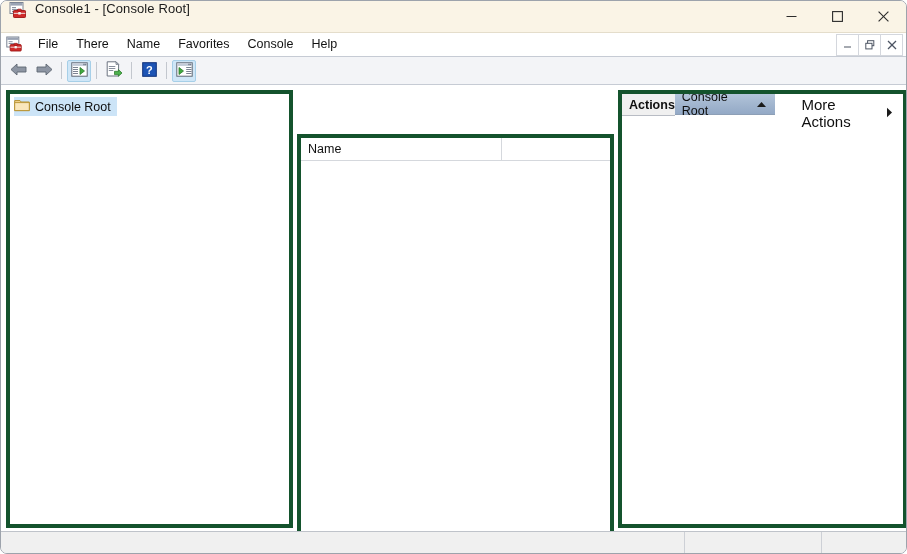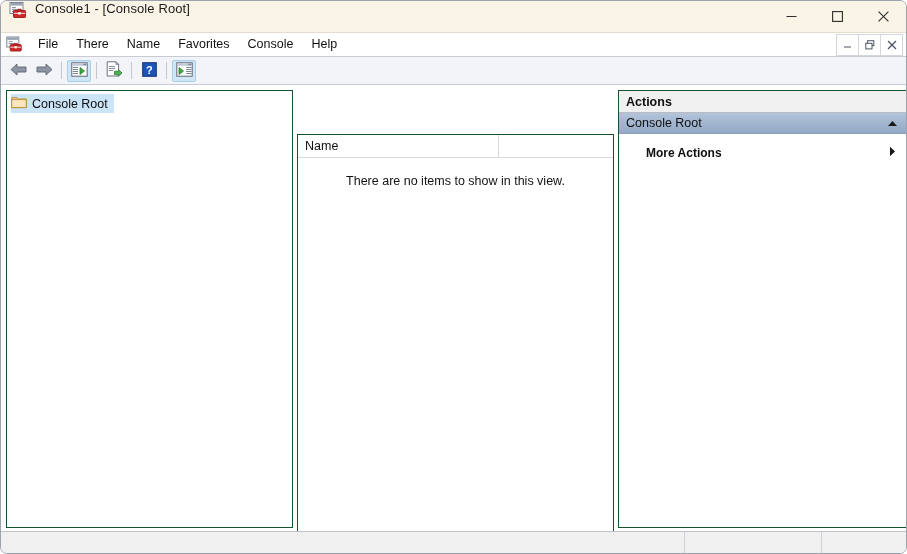--- a/index.html
+++ b/index.html
@@ -147,21 +147,21 @@
     position: relative;
     height: 448px;
     background: #ffffff;
     padding: 5px 5px 0 5px;
     box-sizing: border-box;
     display: flex;
   }
 
   .pane {
     background: #ffffff;
-    border: 1px solid #14532d;
+    border: 4px solid #14532d;
     box-sizing: border-box;
     overflow: hidden;
   }
 
   .tree-pane {
     width: 287px;
     height: 438px;
     flex: 0 0 auto;
   }
   .tree-item {
@@ -219,21 +219,20 @@
     text-align: center;
     font-size: 12.5px;
     color: #121212;
   }
 
   .actions-pane {
     width: 289px;
     height: 438px;
     flex: 0 0 auto;
     display: flex;
-    flex-direction: column;
   }
   .actions-title {
     height: 22px;
     background: #f0f0f0;
     border-bottom: 1px solid #b8bcc4;
     display: flex;
     align-items: center;
     padding-left: 7px;
     font-size: 12.5px;
     font-weight: bold;
@@ -251,25 +250,24 @@
     color: #0e0e0e;
     cursor: default;
     box-sizing: border-box;
   }
   .action-group-head .ag-label { flex: 1; }
   .action-row {
     height: 21px;
     display: flex;
     align-items: center;
     padding: 16px 10px 0 27px;
-    font-size: 12px;
+    font-size: 15px;
     color: #0f0f0f;
     cursor: default;
     box-sizing: border-box;
-    font-weight: bold;
   }
   .action-row .ar-label { flex: 1; }
 
   
   .statusbar {
     position: absolute;
     left: 0;
     bottom: 0;
     width: 907px;
     height: 22px;
@@ -452,21 +450,20 @@
       </div>
     </div>
 
     <div class="spacer"></div>
 
     <div class="pane list-pane">
       <div class="list-header">
         <div class="col-name">Name</div>
         <div class="col-rest"></div>
       </div>
-      <div class="empty-msg">There are no items to show in this view.</div>
     </div>
 
     <div class="spacer"></div>
 
     <div class="pane actions-pane">
       <div class="actions-title">Actions</div>
       <div class="action-group-head">
         <span class="ag-label">Console Root</span>
         <span>
           <svg width="11" height="7" viewBox="0 0 11 7">

